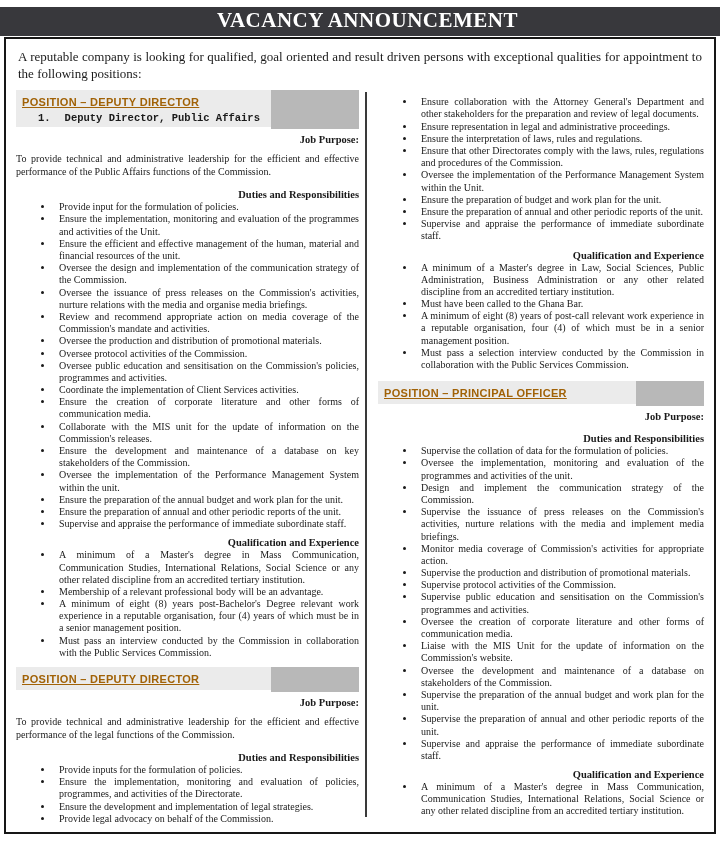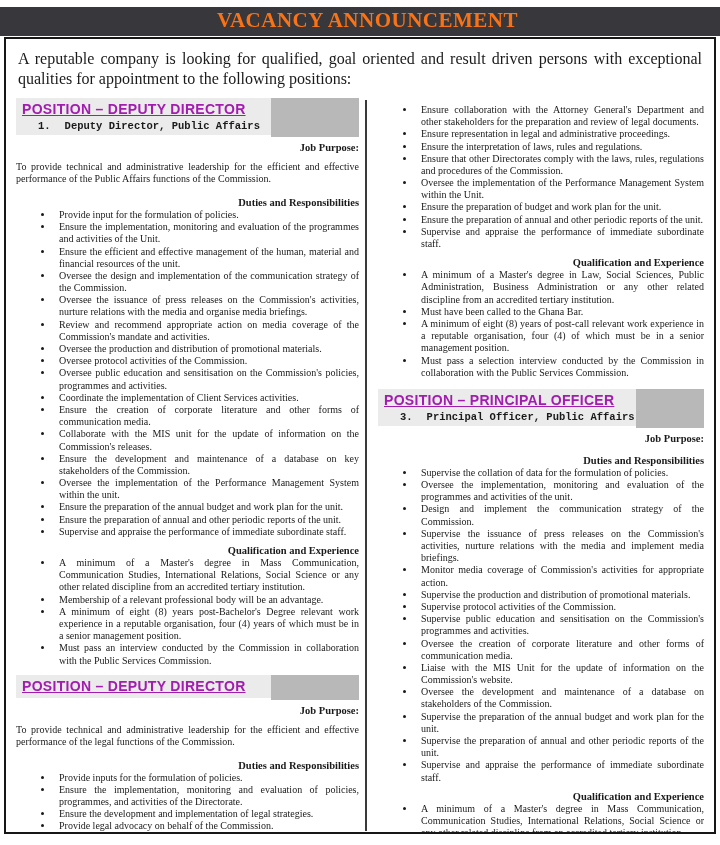--- a/index.html
+++ b/index.html
@@ -8,38 +8,38 @@
     font-family: "Liberation Serif", serif;
     color: #1a1a1a;
     width: 720px;
     height: 845px;
     position: relative;
     overflow: hidden;
   }
   .title-band {
     margin-top: 7px;
     background: #38383c;
-    color: #f97316;
+    color: #ffffff;
     text-align: center;
     font-family: "Liberation Serif", serif;
     font-weight: bold;
     font-size: 21px;
     letter-spacing: 0.5px;
     padding: 1px 0 3px 15px;
   }
   .content {
     margin: 1px 4px 0 4px;
     border: 2px solid #161616;
     padding: 8px 10px 6px 10px;
     height: 797px;
     overflow: hidden;
     background: #fff;
   }
   .intro {
-    font-size: 16px;
+    font-size: 13px;
     line-height: 1.28;
     text-align: justify;
     margin: 2px 2px 8px 2px;
   }
   .columns { display: flex; }
   .col-left  { width: 348px; padding-right: 5px; }
   .divider   { width: 2px; background: #3a3a3a; margin: 2px 1px 8px 1px; }
   .col-right { flex: 1; padding-left: 10px; }
 
   .pos-header {
@@ -51,24 +51,24 @@
   .pos-header .redact-box {
     position: absolute;
     top: 0; right: 0; bottom: -2px;
     background: #b8b8b8;
   }
   .col-left  .redact-box { width: 88px; }
   .col-right .redact-box { width: 68px; }
   .pos-title {
     font-family: "Liberation Sans", sans-serif;
     font-weight: bold;
-    font-size: 14px;
+    font-size: 11px;
     letter-spacing: 0.3px;
     text-decoration: underline;
-    color: #a21caf;
+    color: #a16207;
     display: inline-block;
     margin-left: 2px;
   }
   .pos-subtitle {
     font-weight: bold;
     font-size: 10.5px;
     padding-left: 18px;
     margin-top: 2px;
     font-family: Liberation Mono, monospace;
   }
@@ -189,23 +189,20 @@
             <li>A minimum of a Master's degree in Law, Social Sciences, Public Administration, Business Administration or any other related discipline from an accredited tertiary institution.</li>
             <li>Must have been called to the Ghana Bar.</li>
             <li>A minimum of eight (8) years of post-call relevant work experience in a reputable organisation, four (4) of which must be in a senior management position.</li>
             <li>Must pass a selection interview conducted by the Commission in collaboration with the Public Services Commission.</li>
           </ul>
       </div>
 
       <div style="margin-top:10px;">
         <div class="pos-header">
           <span class="pos-title">POSITION – PRINCIPAL OFFICER</span>
-          <div class="pos-subtitle">
-            <span class="num">3.</span><span>Principal Officer, Public Affairs</span>
-          </div>
           <div class="redact-box"></div>
         </div>
         <div class="sec-label">Job Purpose:</div>
         <div class="gap-sm"></div>
         <div class="sec-label">Duties and Responsibilities</div>
         <ul class="bullets">
             <li>Supervise the collation of data for the formulation of policies.</li>
             <li>Oversee the implementation, monitoring and evaluation of the programmes and activities of the unit.</li>
             <li>Design and implement the communication strategy of the Commission.</li>
             <li>Supervise the issuance of press releases on the Commission's activities, nurture relations with the media and implement media briefings.</li>

